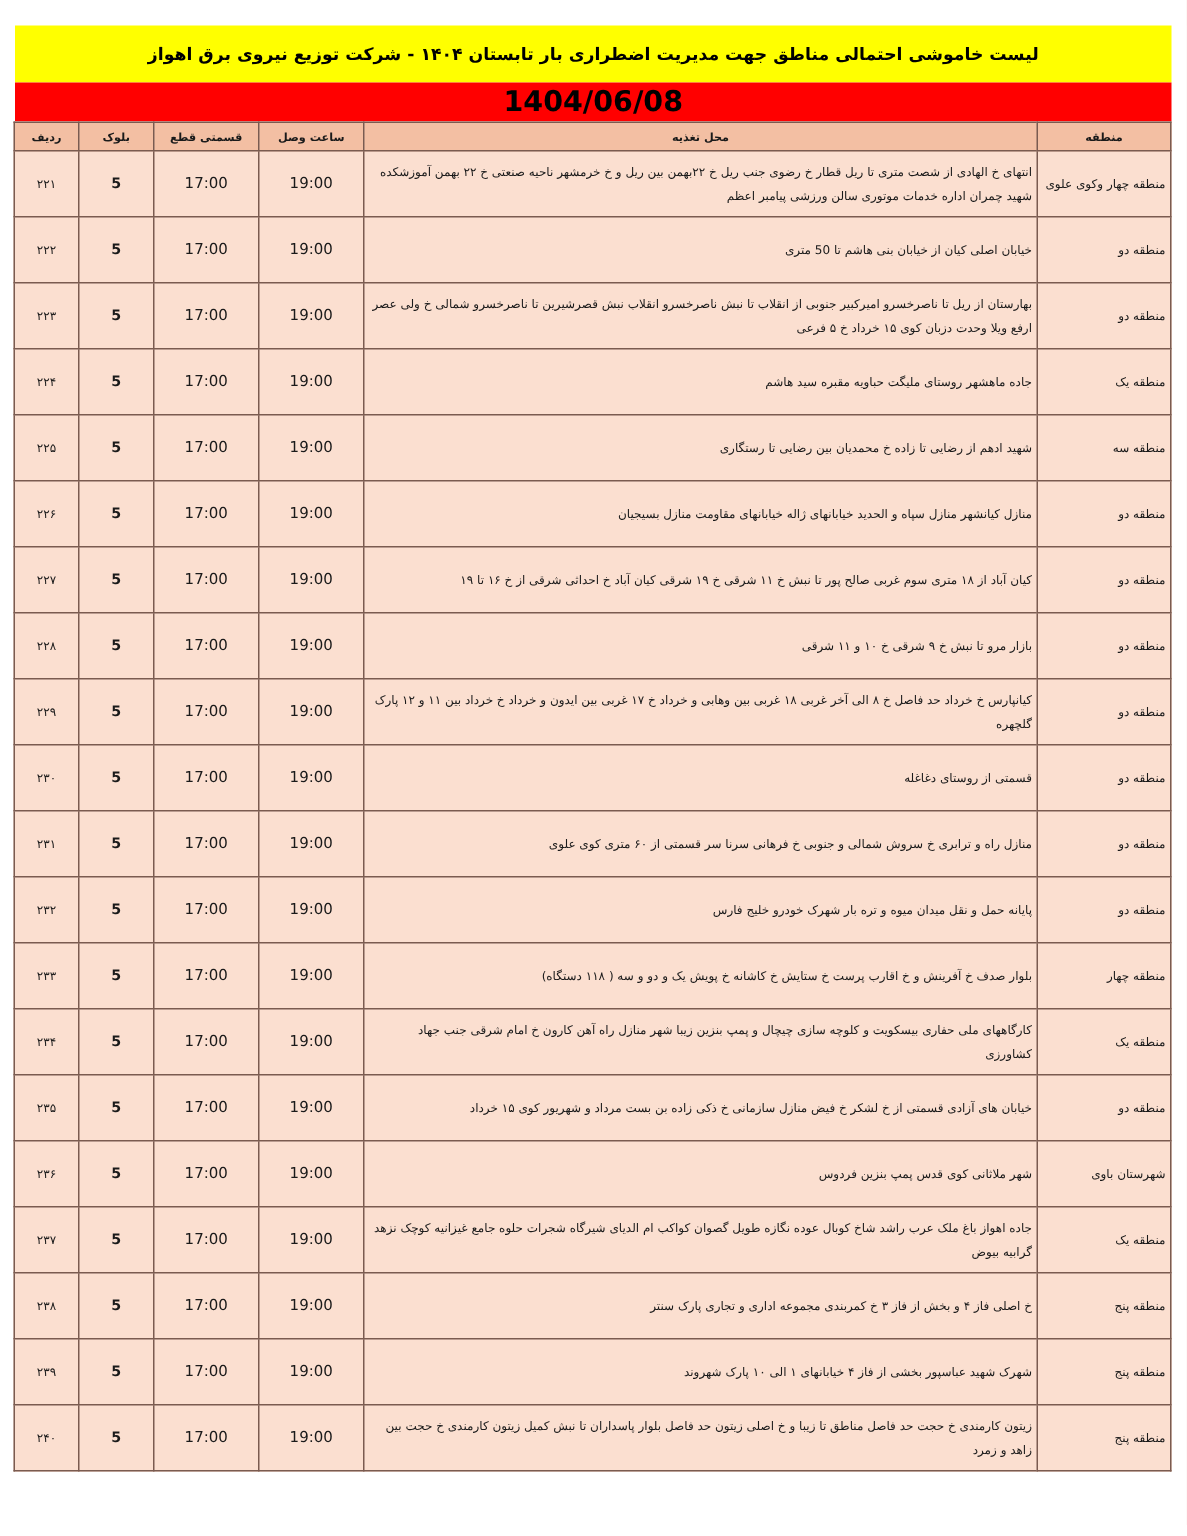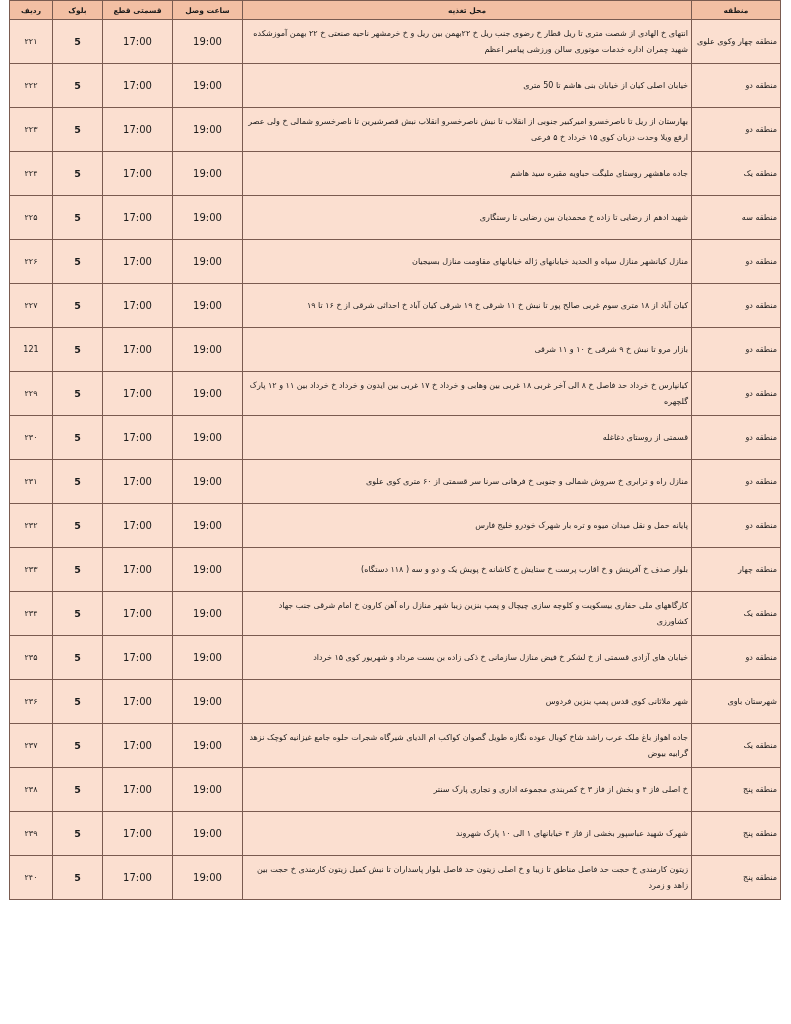--- a/index.html
+++ b/index.html
@@ -115,20 +115,24 @@
     font-weight: normal;
   }
 
   tr.data-row { height: 44px; }
 </style>
 </head>
 <body>
 
 <div class="sheet">
 
+  <div class="banner-wrap">
+    <div class="title-band">لیست خاموشی احتمالی مناطق جهت مدیریت اضطراری بار تابستان ۱۴۰۴ - شرکت توزیع نیروی برق اهواز</div>
+    <div class="date-band">1404/06/08</div>
+  </div>
 
   <table class="outage">
     <colgroup>
       <col class="c-zone">
       <col class="c-feed">
       <col class="c-vasl">
       <col class="c-ghat">
       <col class="c-block">
       <col class="c-radif">
     </colgroup>
@@ -198,21 +202,21 @@
           <td class="ghat">17:00</td>
           <td class="block">5</td>
           <td class="radif">۲۲۷</td>
         </tr>
         <tr class="data-row">
           <td class="zone">منطقه دو</td>
           <td class="feed">بازار مرو تا نبش خ ۹ شرقی   خ ۱۰ و ۱۱ شرقی</td>
           <td class="vasl">19:00</td>
           <td class="ghat">17:00</td>
           <td class="block">5</td>
-          <td class="radif">121</td>
+          <td class="radif">۲۲۸</td>
         </tr>
         <tr class="data-row">
           <td class="zone">منطقه دو</td>
           <td class="feed">کیانپارس خ خرداد حد فاصل خ ۸ الی آخر غربی   ۱۸ غربی بین وهابی و خرداد   خ ۱۷ غربی بین ایدون و خرداد  خ خرداد بین ۱۱ و ۱۲   پارک گلچهره</td>
           <td class="vasl">19:00</td>
           <td class="ghat">17:00</td>
           <td class="block">5</td>
           <td class="radif">۲۲۹</td>
         </tr>
         <tr class="data-row">

